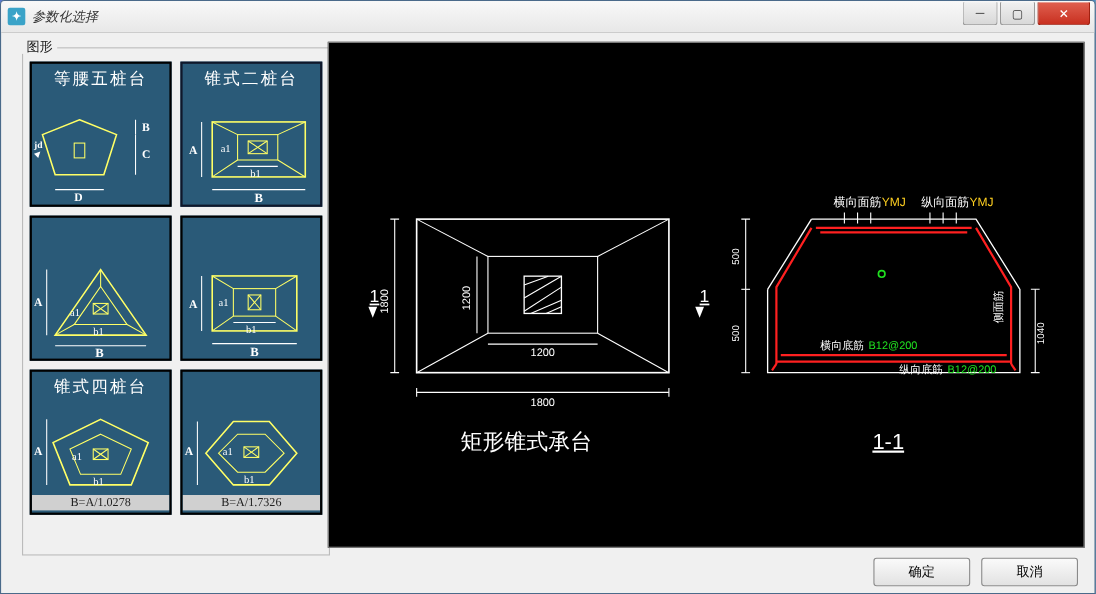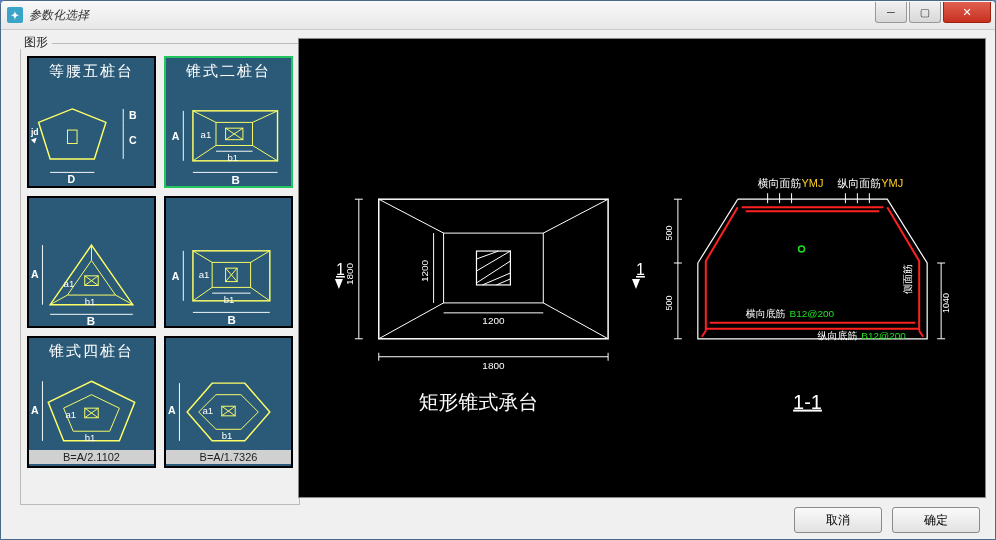--- a/index.html
+++ b/index.html
@@ -15,23 +15,23 @@
   .titlebar .winctrls .btn.min { }
   .titlebar .winctrls .btn.max { }
   .titlebar .winctrls .btn.close { width: 46px; background: linear-gradient(to bottom, #e06050, #c83020); color: #fff; border-color: #a02010; margin-right: 4px; }
   
   .content { position: absolute; top: 29px; left: 1px; right: 1px; bottom: 1px; background: #f0f0f0; }
   
   .leftpanel { position: absolute; left: 8px; top: 4px; width: 280px; height: 458px; margin-left: 10px; }
   .leftpanel .grplabel { font-size: 12px; color: #222; padding-left: 2px; }
   .leftpanel .groupbox { border: 1px solid #bbb; height: 454px; margin-top: -8px; padding-top: 6px; }
   
-  .thumbgrid { display: grid; grid-template-columns: 1fr 1fr; gap: 8px 8px; padding: 6px; }
+  .thumbgrid { display: grid; grid-template-columns: 1fr 1fr; gap: 8px 8px; padding: 6px; font-family: Liberation Serif, serif; }
   .thumb { background: #2a5a78; border: 2px solid #000; height: 132px; text-align: center; color: #e0e0e0; position: relative; box-sizing: border-box; overflow: hidden; cursor: default; }
-  .thumb.selected { border: 2px solid #22c55e; }
+  .thumb.selected { border: 2px solid #0f172a; }
   .thumb .tlabel { position: absolute; left: 0; right: 0; top: 4px; font-size: 15px; color: #fff; letter-spacing: 2px; }
   .thumb .tdraw { position: absolute; left: 0; right: 0; top: 24px; bottom: 0; }
   .thumb .tfoot { position: absolute; left: 0; right: 0; bottom: 2px; font-size: 11px; color: #fff; background: #d0d0d0; color: #222; padding: 1px 0; }
   
   .preview { position: absolute; left: 296px; top: 8px; right: 8px; height: 458px; background: #000; border: 1px solid #888; }
   .preview svg { width: 100%; height: 100%; }
   
   .bottombar { position: absolute; left: 0; right: 0; bottom: 0; height: 36px; display: flex; align-items: center; justify-content: flex-end; gap: 10px; padding-right: 14px; }
   .bottombar .dlgbtn { width: 86px; height: 24px; border: 1px solid #8a8a8a; border-radius: 3px; background: linear-gradient(to bottom, #fafafa, #e2e2e2); font-size: 12px; cursor: default; display: flex; align-items: center; justify-content: center; }
 </style>
@@ -150,21 +150,21 @@
                 <polygon points="65,34 94,48 84,72 46,72 36,48" fill="none" stroke="#ffff66" stroke-width="1"></polygon>
                 <rect x="58" y="48" width="14" height="10" fill="none" stroke="#ffff66"></rect>
                 <line x1="58" y1="48" x2="72" y2="58" stroke="#ffff66"></line>
                   <line x1="72" y1="48" x2="58" y2="58" stroke="#ffff66"></line>
                 <line x1="14" y1="20" x2="14" y2="82" stroke="#fff"></line>
                   <text x="2" y="54" fill="#fff" font-size="11" font-weight="bold">A</text>
                 <text x="38" y="58" fill="#fff" font-size="10">a1</text>
                 <text x="58" y="82" fill="#fff" font-size="10">b1</text>
               </svg>
             </div>
-            <div class="tfoot">B=A/2.1102</div>
+            <div class="tfoot">B=A/1.0278</div>
           </div>
 
           <div class="thumb">
             <div class="tdraw">
               <svg viewBox="0 0 130 100">
                 <polygon points="48,22 82,22 108,52 82,82 48,82 22,52" fill="none" stroke="#ffff66" stroke-width="1.5"></polygon>
                 <polygon points="52,34 78,34 96,52 78,70 52,70 34,52" fill="none" stroke="#ffff66" stroke-width="1"></polygon>
                 <rect x="58" y="46" width="14" height="10" fill="none" stroke="#ffff66"></rect>
                 <line x1="58" y1="46" x2="72" y2="56" stroke="#ffff66"></line>
                   <line x1="72" y1="46" x2="58" y2="56" stroke="#ffff66"></line>
@@ -279,18 +279,18 @@
           <line x1="244" y1="74" x2="244" y2="150" stroke="#fff"></line>
             <line x1="240" y1="74" x2="248" y2="74" stroke="#fff"></line>
             <line x1="240" y1="150" x2="248" y2="150" stroke="#fff"></line>
           <text x="252" y="114" fill="#fff" font-size="9" transform="rotate(-90 252,114)" text-anchor="middle">1040</text>
         </g>
         <text x="510" y="370" fill="#fff" font-size="20" text-anchor="middle" text-decoration="underline">1-1</text>
       </svg>
     </div>
 
     <div class="bottombar">
+      <div class="dlgbtn">确定</div>
       <div class="dlgbtn">取消</div>
-      <div class="dlgbtn">确定</div>
     </div>
 
   </div>
 </div>
 
 </body></html>

